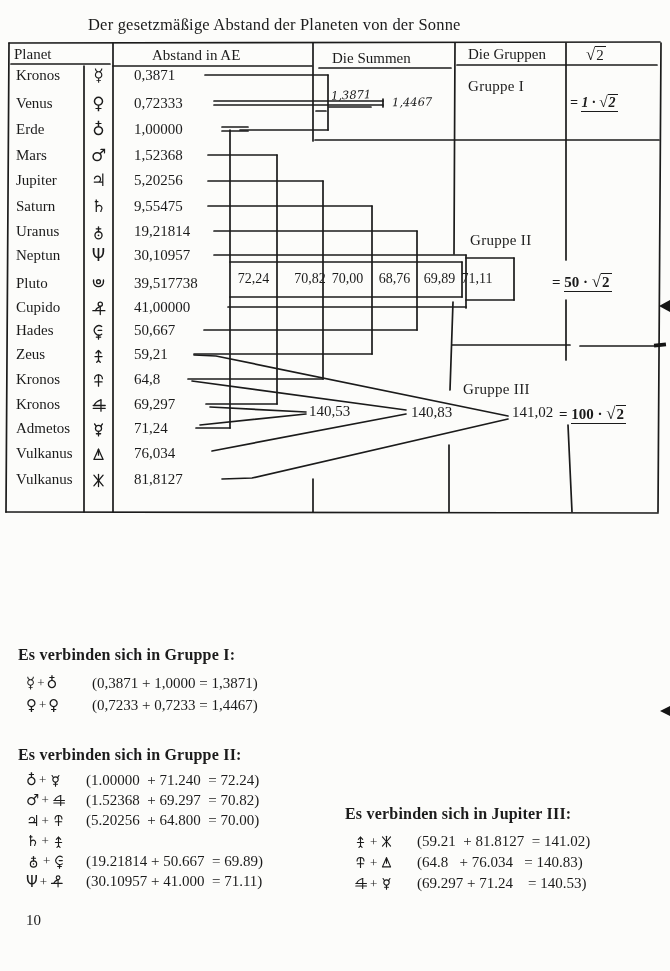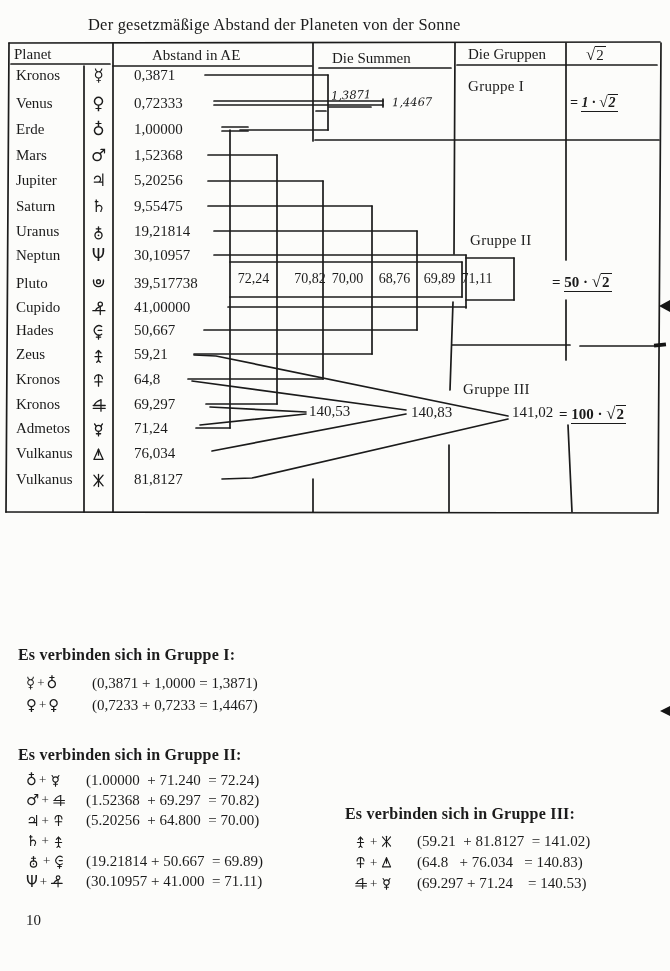--- a/index.html
+++ b/index.html
@@ -410,21 +410,21 @@
             <span class="plus">+</span>
             <svg class="ps" style="width:15px;height:15px" viewBox="0 0 24 24">
               <use href="#u-cupido"></use>
             </svg>
           </span>
           <span class="ftext">(30.10957 + 41.000  = 71.11)</span>
         </div>
       </div>
   </div>
   <div class="sec" id="sec3" style="left:345px;top:805px">
-    <h3>Es verbinden sich in Gruppe III:</h3>
+    <h3>Es verbinden sich in Jupiter III:</h3>
     <div class="rows">
         <div class="frow">
           <span class="fpair">
             <svg class="ps" style="width:15px;height:15px" viewBox="0 0 24 24">
               <use href="#u-zeus"></use>
             </svg>
             <span class="plus">+</span>
             <svg class="ps" style="width:15px;height:15px" viewBox="0 0 24 24">
               <use href="#u-poseidon"></use>
             </svg>

